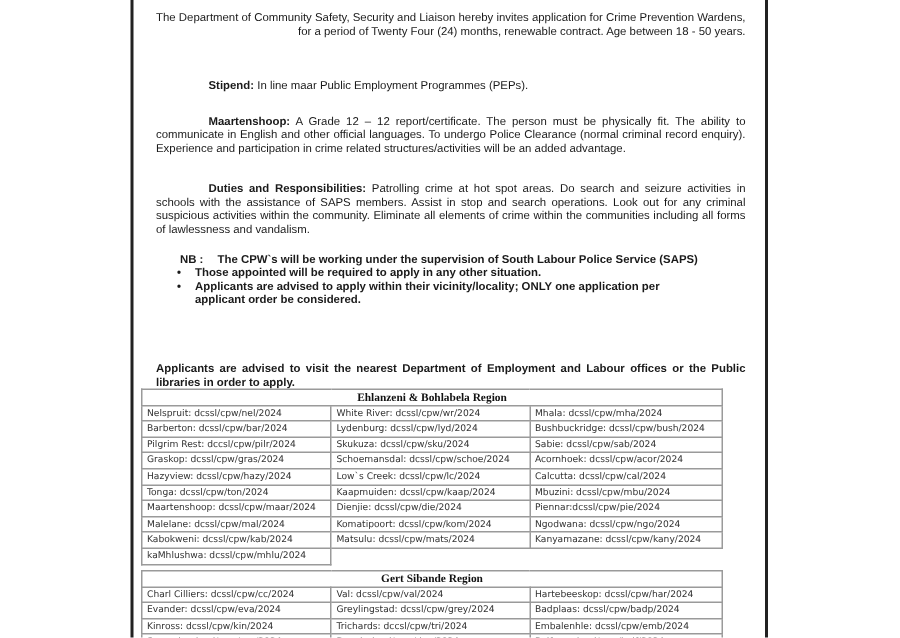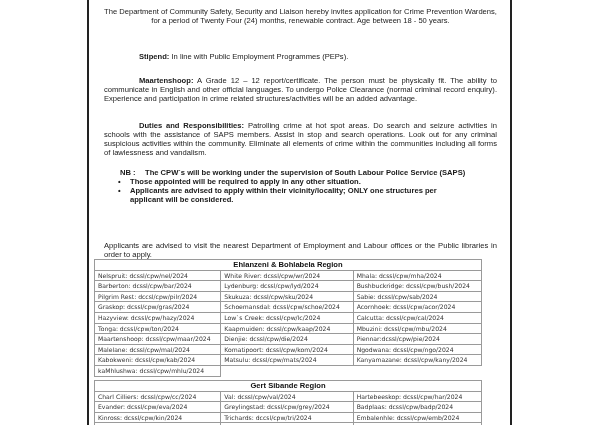--- a/index.html
+++ b/index.html
@@ -2,63 +2,63 @@
 <html><head>
 <meta charset="utf-8">
 <style>
   html, body { margin:0; padding:0; background:#ffffff; }
   body { width:600px; height:425px; overflow:hidden; position:relative;
          font-family:"Liberation Sans", sans-serif; color:#1a1a1a; }
   .page { position:absolute; left:87px; top:-2px; width:425px; height:440px;
           border-left:2px solid #222; border-right:2px solid #222; box-sizing:border-box; }
   .content { position:absolute; left:104px; top:0; width:400px; font-size:7.6px; line-height:9px; }
   .para { margin:0; text-align:justify; }
-  .p1 { position:absolute; top:7px; left:0; width:393px; text-align:center; }
+  .p1 { position:absolute; top:7px; left:0; width:393px; text-align:right; }
   .p2 { position:absolute; top:52px; left:0; width:393px; }
   .p3 { position:absolute; top:76px; left:0; width:393px; }
   .p4 { position:absolute; top:121px; left:0; width:393px; }
   b { font-weight:bold;padding-left:35px; }
   .nb { position:absolute; top:168px; left:0; width:400px; font-weight:bold; }
   .nb-head { display:flex;padding-left:16px; }
   .nb-label { width:25px; }
   ul.nb-list { margin:0; padding:0 0 0 0; list-style:none; }
   ul.nb-list li { position:relative; padding-left:26px; margin-left:0; width:310px; }
   ul.nb-list li::before { content:"\2022"; position:absolute; left:14px; top:0; }
-  .apply { position:absolute; top:233px; left:0; width:393px; font-weight:normal; text-align:justify; }
+  .apply { position:absolute; top:233px; left:0; width:393px; font-weight:bold; text-align:justify; }
   table.region { position:absolute; left:-10px; border-collapse:collapse;
                  font-family:"DejaVu Sans", sans-serif; font-size:6.1px; color:#333; }
   table.region td, table.region th { border:0.8px solid #9a9a9a; padding:0 3px; height:9.6px; line-height:9.6px; white-space:nowrap; }
-  table.region th { font-family:Liberation Sans, sans-serif; font-size:7.6px; font-weight:bold; color:#111; text-align:center; }
+  table.region th { font-family:Liberation Serif, serif; font-size:7.6px; font-weight:bold; color:#111; text-align:center; }
   .t1 { top:259px; width:388px; }
   .t2 { top:380px; width:388px; }
   td.c1 { width:118px; } td.c2 { width:124px; } td.c3 { width:120px; }
   tr.last td.empty { border:none; }
 </style>
 </head>
 <body>
 
 <div class="page"></div>
 
 <div class="content">
   <p class="para p1">The Department of Community Safety, Security and Liaison hereby invites application for Crime Prevention Wardens, for a period of Twenty Four (24) months, renewable contract. Age between 18 - 50 years.</p>
 
-  <p class="para p2"><b>Stipend:</b><span> In line with Public Employment Programmes (PEPs).</span></p>
+  <p class="para p2"><b>Stipend:</b><span> In line maar Public Employment Programmes (PEPs).</span></p>
 
   <p class="para p3"><b>Maartenshoop:</b><span> A Grade 12 – 12 report/certificate. The person must be physically fit. The ability to communicate in English and other official languages. To undergo Police Clearance (normal criminal record enquiry).  Experience and participation in crime related structures/activities will be an added advantage.</span></p>
 
   <p class="para p4"><b>Duties and Responsibilities:</b><span> Patrolling crime at hot spot areas. Do search and seizure activities in schools with the assistance of SAPS members. Assist in stop and search operations. Look out for any criminal suspicious activities within the community. Eliminate all elements of crime within the communities including all forms of lawlessness and vandalism.</span></p>
 
   <div class="nb">
     <div class="nb-head">
       <span class="nb-label">NB :</span>
       <span>The CPW`s will be working under the supervision of South Labour Police Service (SAPS)</span>
     </div>
     <ul class="nb-list">
       <li>Those appointed will be required to apply in any other situation.</li>
-      <li>Applicants are advised to apply within their vicinity/locality; ONLY one structures per applicant will be considered.</li>
+      <li>Applicants are advised to apply within their vicinity/locality; ONLY one application per applicant order be considered.</li>
     </ul>
   </div>
 
   <p class="apply">Applicants are advised to visit the nearest Department of Employment and Labour offices or the Public libraries in order to apply.</p>
 
   <table class="region t1">
     <thead>
         <tr>
           <th colspan="3">Ehlanzeni &amp; Bohlabela Region</th>
         </tr>

